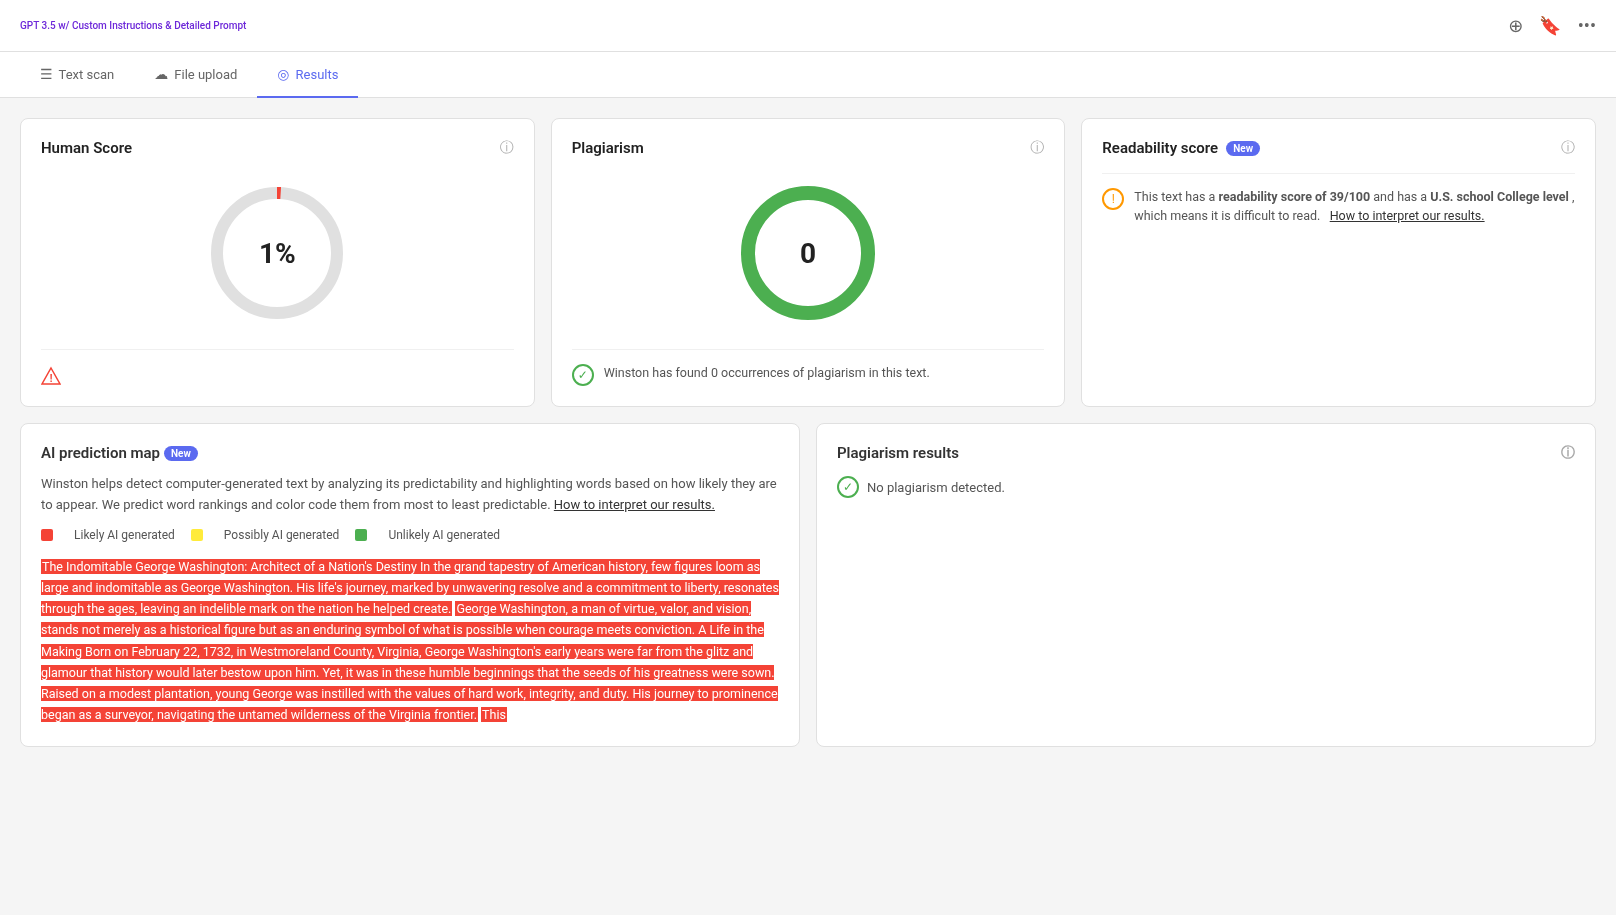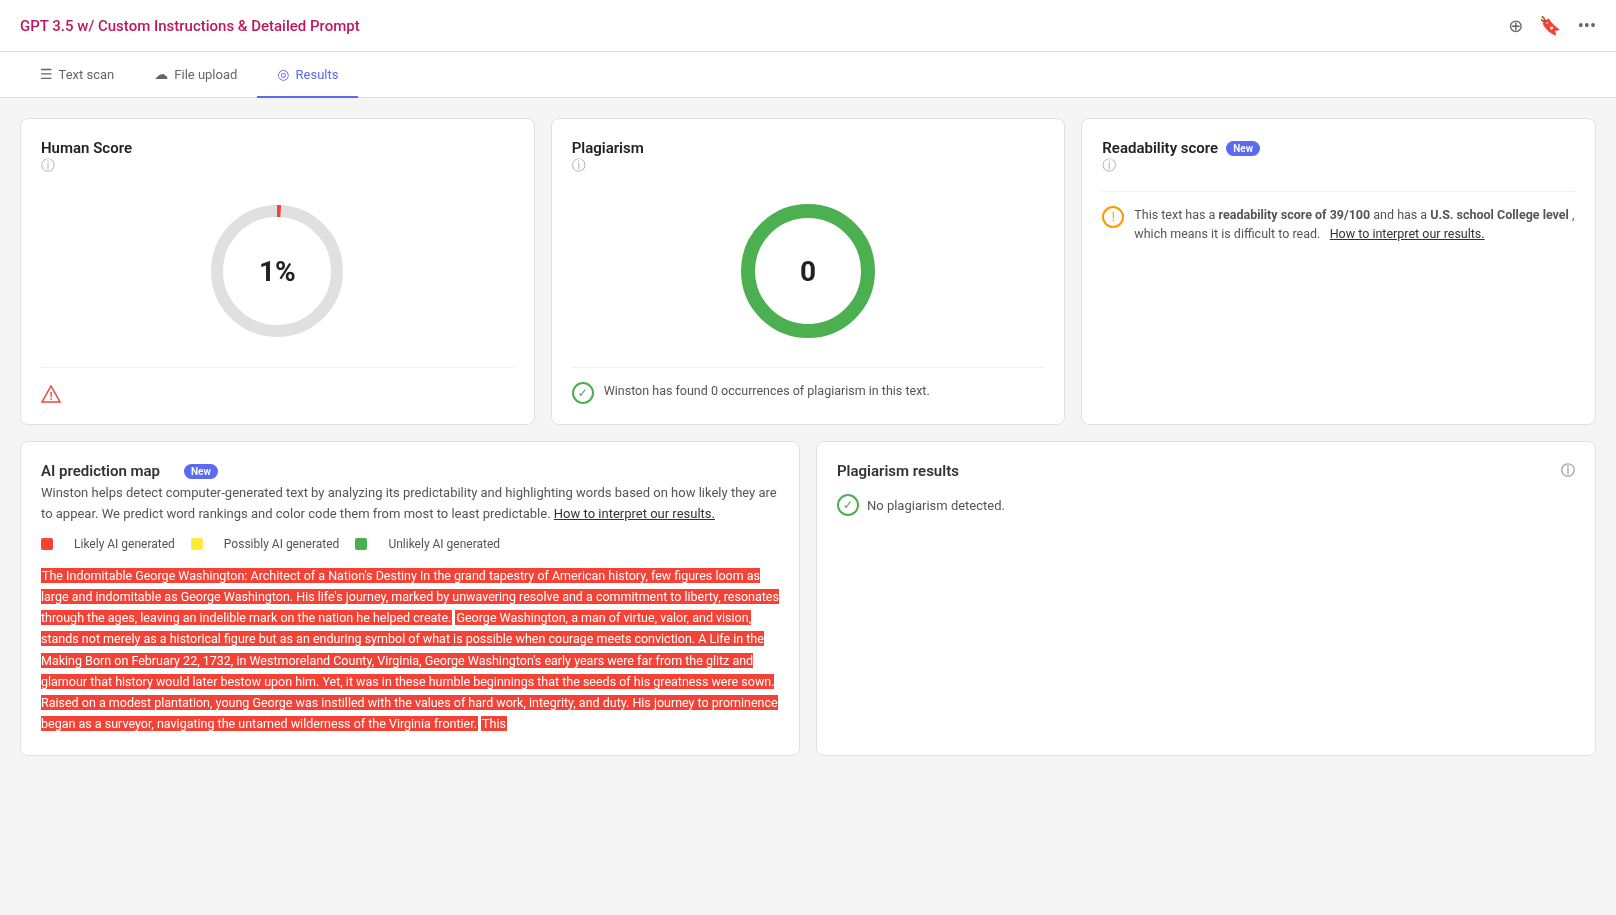--- a/index.html
+++ b/index.html
@@ -14,23 +14,23 @@
     .header {
       background: white;
       border-bottom: 1px solid #e0e0e0;
       padding: 0 20px;
       display: flex;
       align-items: center;
       justify-content: space-between;
       height: 52px;
     }
     .header-title {
-      font-size: 15px;
+      font-size: 10px;
       font-weight: 500;
-      color: #be185d;
+      color: #6d28d9;
     }
     .header-icons {
       display: flex;
       gap: 16px;
       align-items: center;
     }
     .header-icon {
       color: #666;
       cursor: pointer;
       font-size: 18px;
@@ -76,22 +76,22 @@
     }
     .card {
       background: white;
       border-radius: 8px;
       border: 1px solid #e0e0e0;
       padding: 20px;
     }
     .card-header {
       display: flex;
       justify-content: space-between;
+      align-items: center;
       margin-bottom: 16px;
-      flex-direction: column;
     }
     .card-title {
       font-size: 15px;
       font-weight: 600;
       color: #222;
       display: flex;
       align-items: center;
       gap: 8px;
     }
     .badge-new {
@@ -164,22 +164,22 @@
     
     .ai-card {
       background: white;
       border-radius: 8px;
       border: 1px solid #e0e0e0;
       padding: 20px;
     }
     .ai-card-header {
       display: flex;
       align-items: center;
-      gap: 24px;
-      margin-bottom: 3px;
+      gap: 4px;
+      margin-bottom: 12px;
     }
     .ai-card-title {
       font-size: 15px;
       font-weight: 600;
     }
     .ai-description {
       font-size: 13px;
       color: #555;
       line-height: 1.6;
       margin-bottom: 12px;

